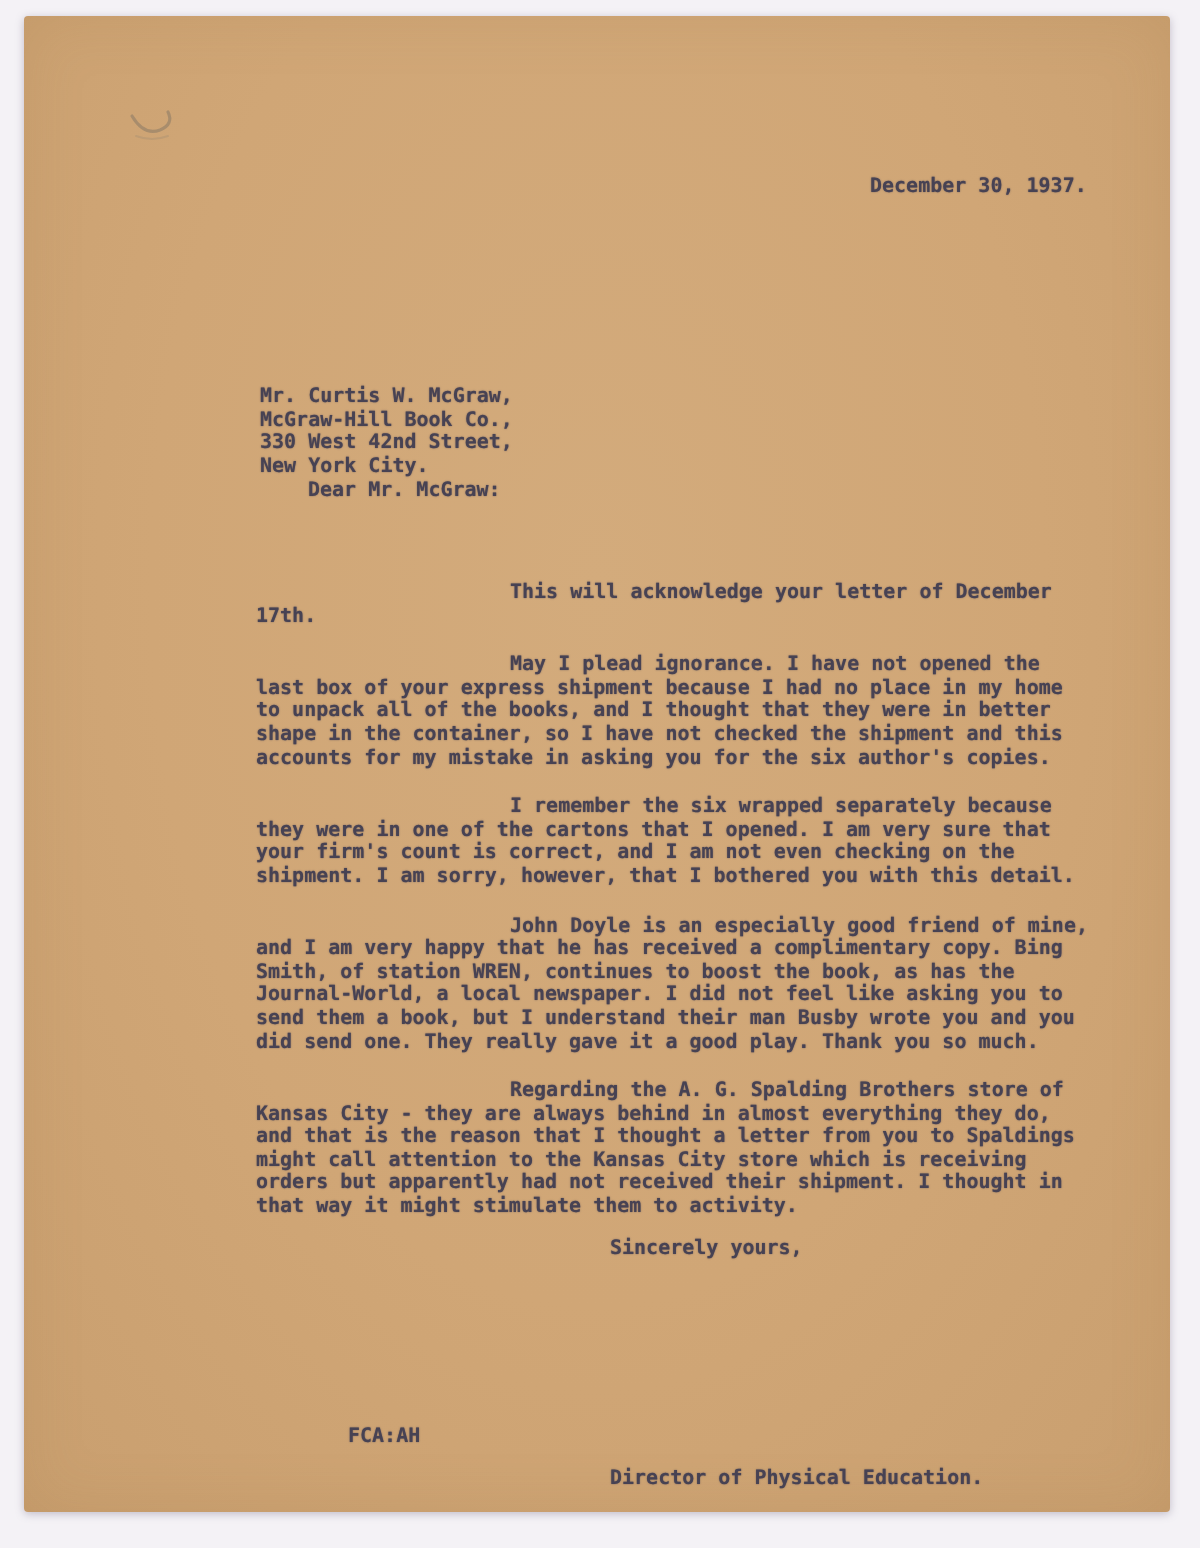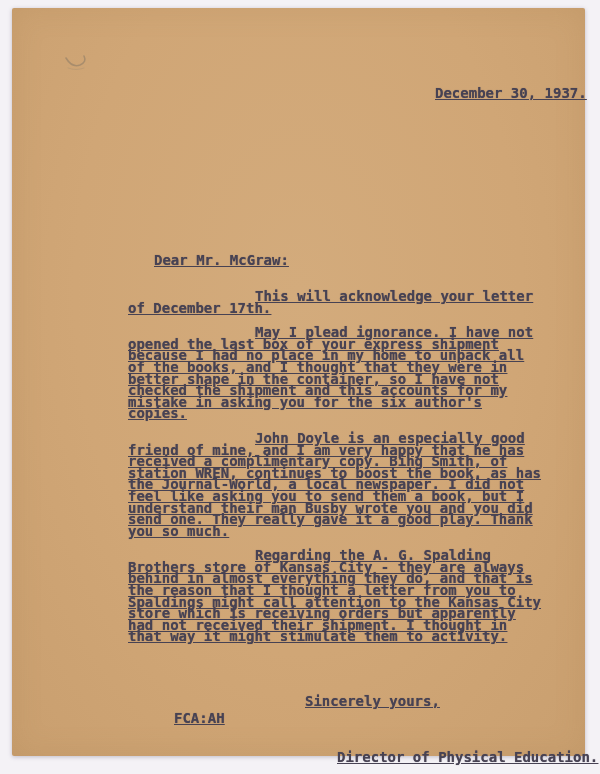--- a/index.html
+++ b/index.html
@@ -21,27 +21,26 @@
     width: 573px;
     height: 748px;
     background: radial-gradient(ellipse at 50% 38%, #d3ab7c 0%, #d0a676 55%, #c99f6f 100%);
     border-radius: 2px;
     box-shadow: 0 1px 4px rgba(110, 100, 125, 0.38),
                 inset 0 0 30px rgba(160, 120, 70, 0.18);
   }
   .typed {
     position: absolute;
     color: #474253;
-    font-size: 14px;
+    font-size: 10px;
     line-height: 11.6px;
     font-weight: bold;
     text-shadow: 0 0 0.8px rgba(71, 66, 83, 0.75);
     letter-spacing: 0;
     white-space: nowrap;
-    text-decoration: underline;
   }
   .address .line { white-space: nowrap; }
   .body-block {
     position: absolute;
     left: 116px;
     top: 263px;
     width: 420px;
     white-space: normal;
     margin-top: 20px;
   }
@@ -63,29 +62,36 @@
 
 <div class="paper">
 
   <svg class="smudge" width="34" height="28" viewBox="0 0 34 28">
     <path d="M6 10 q6 10 14 7 q7 -3 4 -9" fill="none" stroke="#8a7a66" stroke-width="1.6" stroke-linecap="round"></path>
     <path d="M8 20 q8 3 16 0" fill="none" stroke="#9c8a72" stroke-width="1" stroke-linecap="round" opacity="0.6"></path>
   </svg>
 
   <div class="typed" style="left:423px; top:80px;">December 30, 1937.</div>
 
+  <div class="typed address" style="left:118px; top:185px;">
+    <div class="line">Mr. Curtis W. McGraw,</div>
+    <div class="line">McGraw-Hill Book Co.,</div>
+    <div class="line">330 West 42nd Street,</div>
+    <div class="line">New York City.</div>
+  </div>
 
-  <div class="typed" style="left:118px; top:247px;padding-left:24px;">Dear Mr. McGraw:</div>
+  <div class="typed" style="left:118px; top:232px;padding-left:24px;">Dear Mr. McGraw:</div>
 
   <div class="typed body-block">
     <p>This will acknowledge your letter of December 17th.</p>
     <p>May I plead ignorance. I have not opened the last box of your express shipment because I had no place in my home to unpack all of the books, and I thought that they were in better shape in the container, so I have not checked the shipment and this accounts for my mistake in asking you for the six author's copies.</p>
+    <p>I remember the six wrapped separately because they were in one of the cartons that I opened. I am very sure that your firm's count is correct, and I am not even checking on the shipment. I am sorry, however, that I bothered you with this detail.</p>
     <p>John Doyle is an especially good friend of mine, and I am very happy that he has received a complimentary copy. Bing Smith, of station WREN, continues to boost the book, as has the Journal-World, a local newspaper. I did not feel like asking you to send them a book, but I understand their man Busby wrote you and you did send one. They really gave it a good play. Thank you so much.</p>
     <p>Regarding the A. G. Spalding Brothers store of Kansas City - they are always behind in almost everything they do, and that is the reason that I thought a letter from you to Spaldings might call attention to the Kansas City store which is receiving orders but apparently had not received their shipment. I thought in that way it might stimulate them to activity.</p>
   </div>
 
-  <div class="typed" style="left:293px; top:688px;">Sincerely yours,</div>
+  <div class="typed" style="left:293px; top:611px;">Sincerely yours,</div>
 
   <div class="typed bottom-row" style="left:138px; top:705px;padding-left:24px;">FCA:AH</div>
 
-  <div class="typed bottom-row" style="left:293px; top:744px;margin-left:32px;">Director of Physical Education.</div>
+  <div class="typed bottom-row" style="left:293px; top:726px;">Director of Physical Education.</div>
 
 </div>
 
 </body></html>

